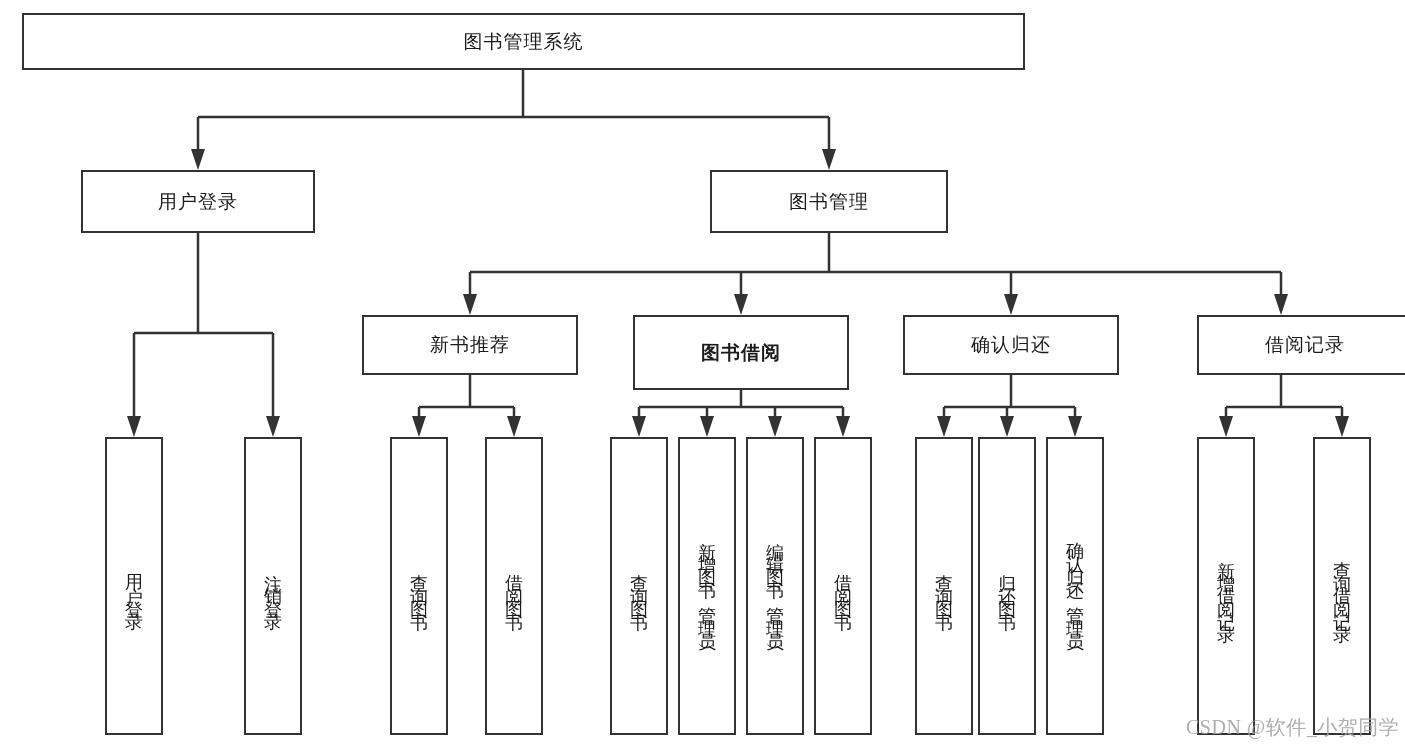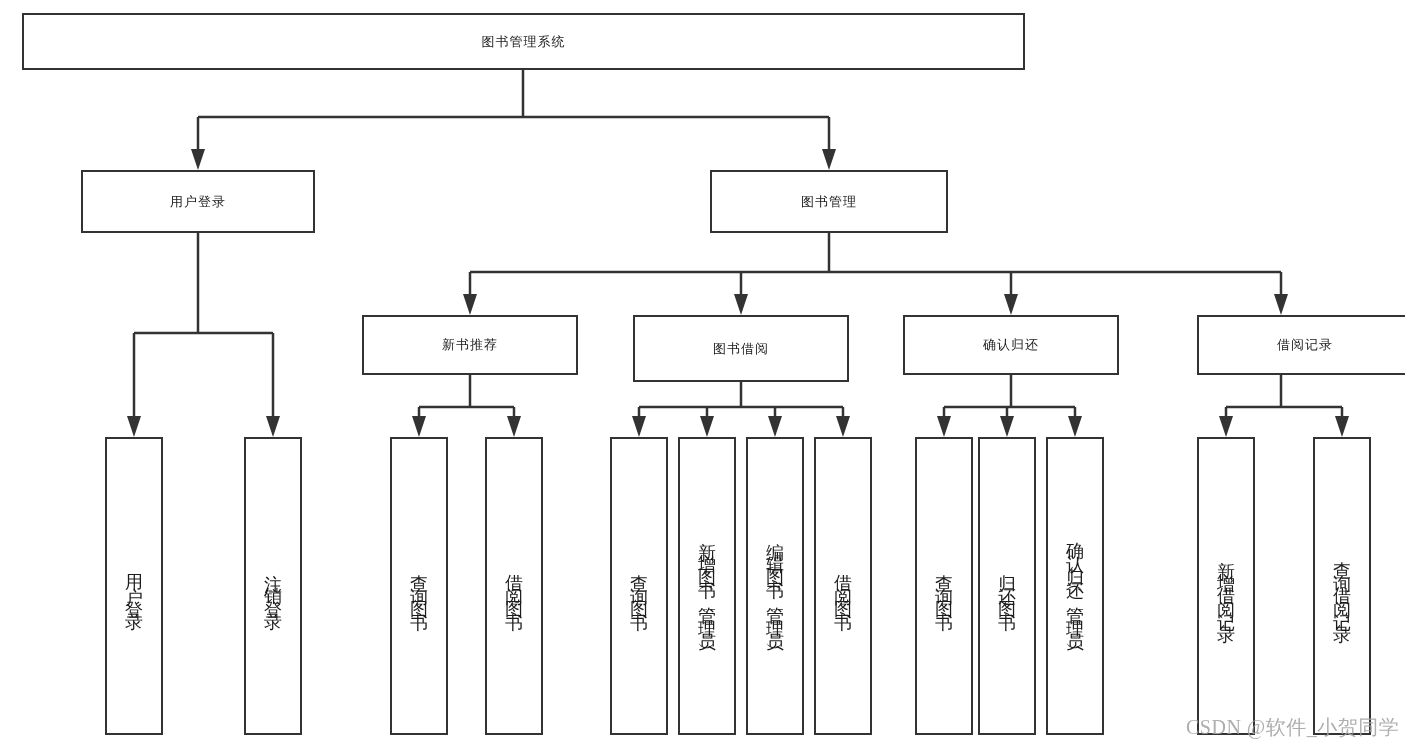--- a/index.html
+++ b/index.html
@@ -32,21 +32,21 @@
     box-sizing: border-box;
     background: #ffffff;
     border: 2.5px solid #333333;
     display: flex;
     align-items: center;
     justify-content: center;
     color: #1c1c1c;
     z-index: 2;
   }
   .hnode {
-    font-size: 13px;
+    font-size: 19px;
     letter-spacing: 1px;
   }
   .vnode {
     font-size: 18px;
     writing-mode: vertical-rl;
     letter-spacing: 13px;
     line-height: 1;
     text-align: center;
   }
   .watermark {
@@ -132,21 +132,21 @@
       <path d="M1335 416 L1349 416 L1342 437 Z"></path>
     </g>
   </svg>
 
   <div class="node hnode" style="left:22px; top:13px; width:1003px; height:57px;">图书管理系统</div>
 
   <div class="node hnode" style="left:81px; top:170px; width:234px; height:63px;">用户登录</div>
   <div class="node hnode" style="left:710px; top:170px; width:238px; height:63px;">图书管理</div>
 
   <div class="node hnode" style="left:362px; top:315px; width:216px; height:60px;">新书推荐</div>
-  <div class="node hnode" style="left:633px; top:315px; width:216px; height:67px;">图书借阅</div>
+  <div class="node hnode" style="left:633px; top:315px; width:216px; height:75px;font-weight:bold;">图书借阅</div>
   <div class="node hnode" style="left:903px; top:315px; width:216px; height:60px;">确认归还</div>
   <div class="node hnode" style="left:1197px; top:315px; width:216px; height:60px;">借阅记录</div>
 
   <div class="node vnode" style="left:105px; top:437px; width:58px; height:298px;">用户登录</div>
   <div class="node vnode" style="left:244px; top:437px; width:58px; height:298px;">注销登录</div>
 
   <div class="node vnode" style="left:390px; top:437px; width:58px; height:298px;">查询图书</div>
   <div class="node vnode" style="left:485px; top:437px; width:58px; height:298px;">借阅图书</div>
 
   <div class="node vnode" style="left:610px; top:437px; width:58px; height:298px;">查询图书</div>

